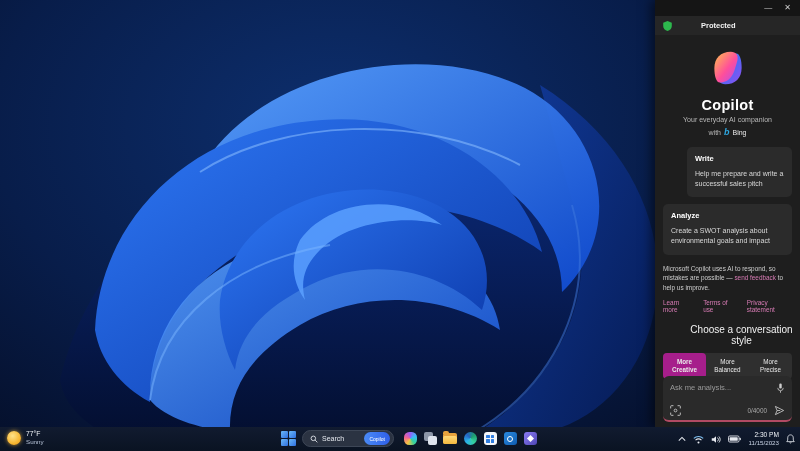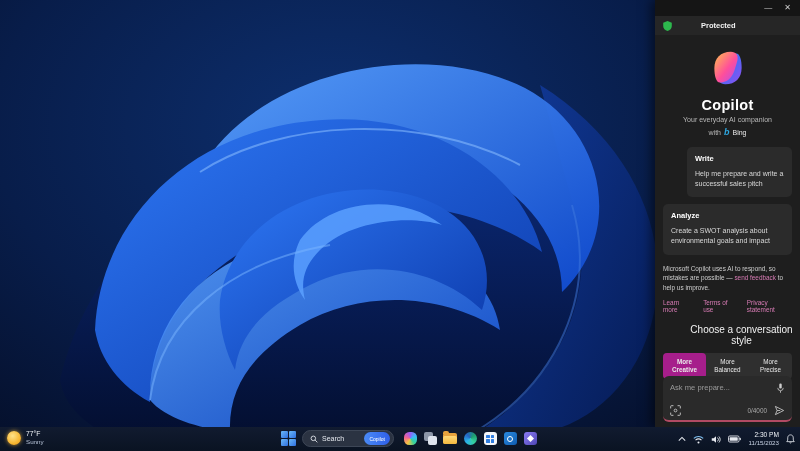--- a/index.html
+++ b/index.html
@@ -226,21 +226,21 @@
 
     <div class="privacy-note">
       <svg width="7" height="8" viewBox="0 0 12 14">
         <path d="M6,.7 L11.3,3 V7 C11.3,10.5 9,12.6 6,13.4 C3,12.6 .7,10.5 .7,7 V3 Z" fill="none" stroke="#bdbdbd" stroke-width="1.1"></path>
       </svg>
       <span>Your personal and company data are protected in this chat</span>
     </div>
 
     <div class="composer">
       <div class="composer-row1">
-        <div class="placeholder">Ask me prepare...</div>
+        <div class="placeholder">Ask me analysis...</div>
         <svg width="9" height="11" viewBox="0 0 14 18">
           <rect x="5" y="1" width="4" height="8" rx="2" fill="#cfcfcf"></rect>
           <path d="M2.5,8 a4.5,4.5 0 0 0 9,0" fill="none" stroke="#cfcfcf" stroke-width="1.3"></path>
           <line x1="7" y1="13" x2="7" y2="16" stroke="#cfcfcf" stroke-width="1.3"></line>
         </svg>
       </div>
       <div class="composer-row2">
         <svg width="11" height="11" viewBox="0 0 16 16">
           <path d="M1,5 V2 a1,1 0 0 1 1,-1 H5 M11,1 H14 a1,1 0 0 1 1,1 V5 M15,11 V14 a1,1 0 0 1 -1,1 H11 M5,15 H2 a1,1 0 0 1 -1,-1 V11" fill="none" stroke="#cfcfcf" stroke-width="1.3"></path>
           <circle cx="8" cy="8" r="2" fill="none" stroke="#cfcfcf" stroke-width="1.2"></circle>

